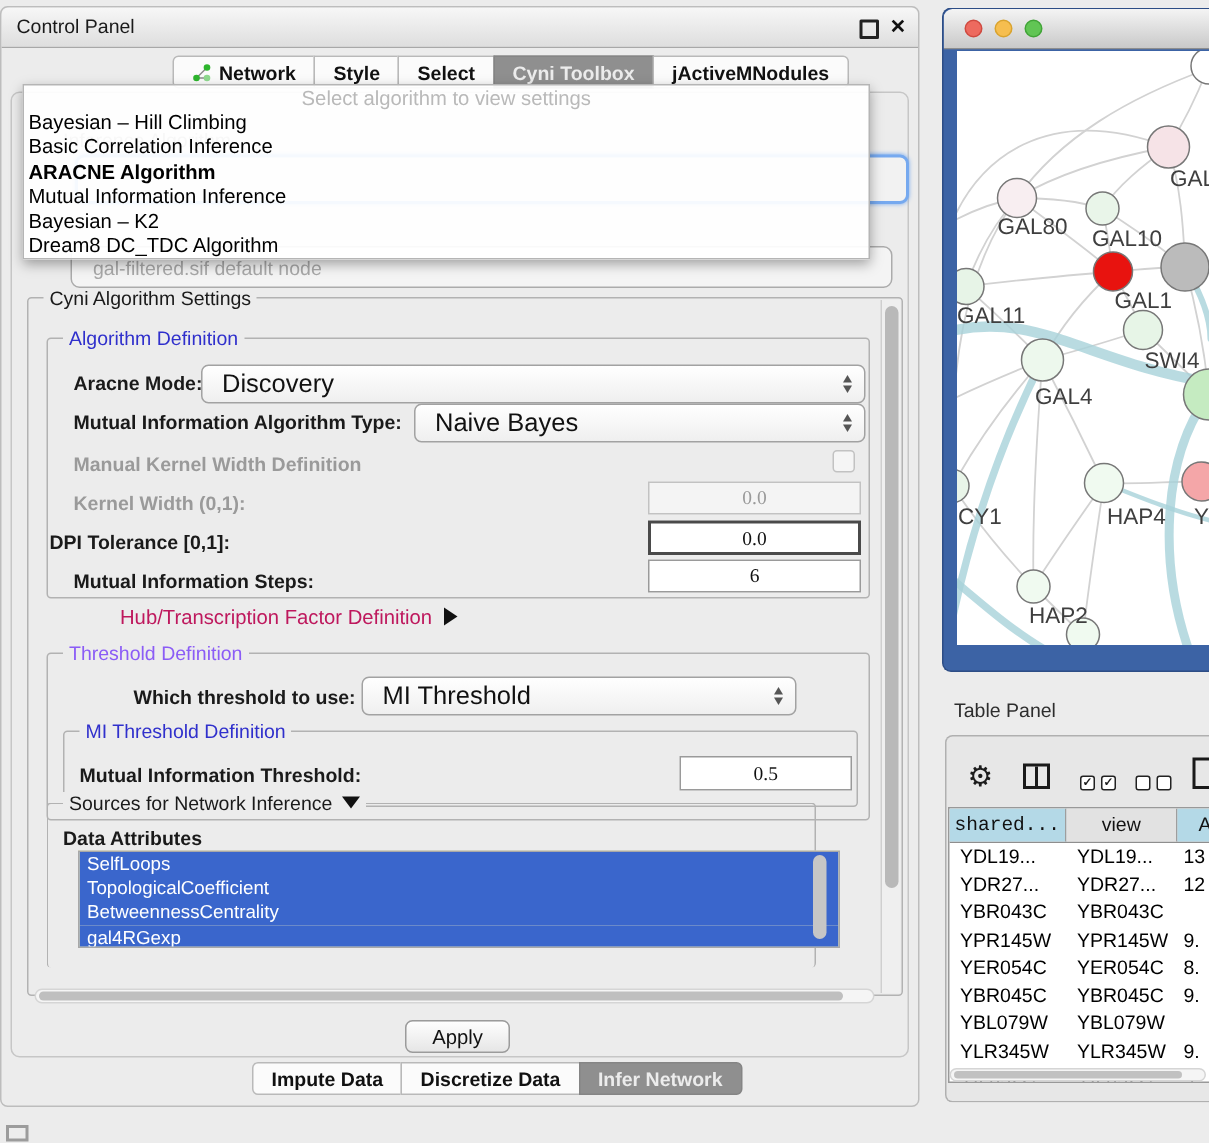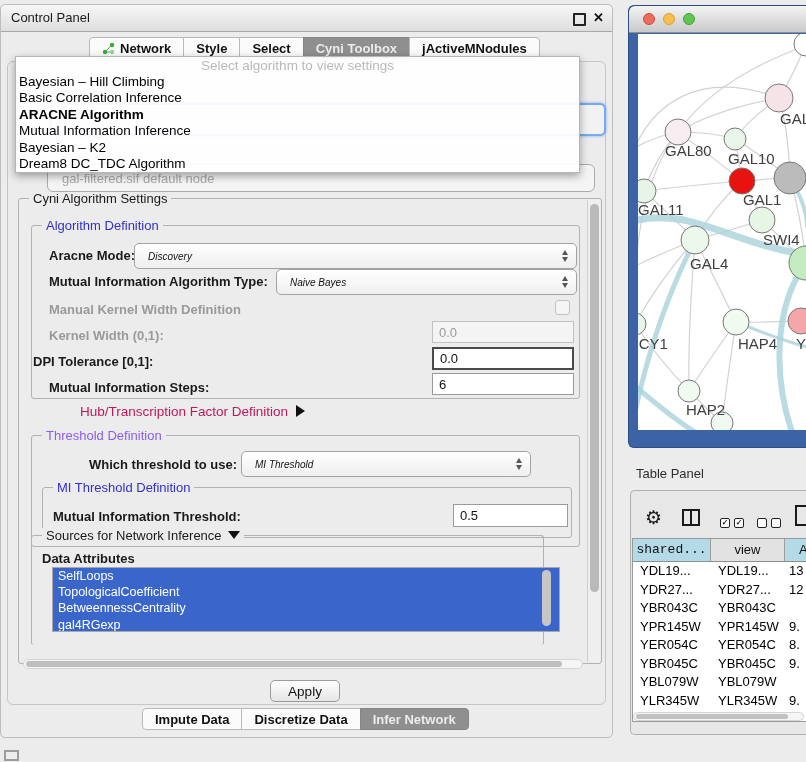--- a/index.html
+++ b/index.html
@@ -7,47 +7,47 @@
   .abs{position:absolute;}
   
   .cp-window{position:absolute;left:0;top:4px;width:613px;height:734px;background:#ececec;
     border:1px solid #bdbdbd;border-radius:5px;box-sizing:border-box;}
   .cp-titlebar{position:absolute;left:0;top:0;right:0;height:26px;
     background:linear-gradient(#f7f7f7,#dedede);border-bottom:1px solid #a8a8a8;border-radius:5px 5px 0 0;}
   .cp-title{position:absolute;left:10px;top:0;line-height:26px;font-size:13px;color:#1a1a1a;}
   .float-ico{position:absolute;right:26px;top:8px;width:9px;height:9px;border:2px solid #222;border-radius:1px;}
   .close-ico{position:absolute;right:8px;top:4px;font-size:13px;font-weight:bold;color:#111;line-height:18px;}
   
-  .tabbar{position:absolute;display:flex;height:22px;}
+  .tabbar{position:absolute;display:flex;height:22px;margin-left:26px;}
   .tab{display:flex;align-items:center;gap:5px;padding:0 12px;background:#fbfbfb;border:1px solid #b9b9b9;
     margin-left:-1px;font-size:13px;font-weight:bold;color:#111;white-space:nowrap;}
   .tab:first-child{border-radius:4px 0 0 4px;margin-left:0;}
   .tab:last-child{border-radius:0 4px 4px 0;}
   .tab.active{background:#8f8f8f;border-color:#858585;color:#ececec;}
   .net-ico{width:13px;height:13px;display:inline-block;}
   
   .cp-content{position:absolute;left:6px;top:56px;width:599px;height:644px;border:1px solid #c6c6c6;
     border-radius:6px;box-sizing:border-box;}
   
   .groupbox{position:absolute;border:1px solid #b2b2b2;border-radius:3px;box-sizing:border-box;}
   .grouplabel{position:absolute;top:-8px;left:10px;background:#ececec;padding:0 4px;font-size:13px;white-space:nowrap;}
   .gl-black{color:#1a1a1a;}
   .gl-blue{color:#3030cc;}
   .gl-green{color:#8b5cf6;}
   .flabel{position:absolute;font-size:13px;font-weight:bold;color:#1a1a1a;white-space:nowrap;}
   .flabel.disabled{color:#9a9a9a;}
   
   .combo{position:absolute;border:1px solid #a2a2a2;border-radius:5px;background:linear-gradient(#ffffff,#efefef);
-    box-sizing:border-box;display:flex;align-items:center;font-size:10px;color:#111;padding-left:13px;font-style:italic;}
+    box-sizing:border-box;display:flex;align-items:center;font-size:17px;color:#111;padding-left:13px;}
   .spin{position:absolute;right:8px;top:50%;transform:translateY(-50%);display:flex;flex-direction:column;gap:2px;}
   .tri-up{width:0;height:0;border-left:3.5px solid transparent;border-right:3.5px solid transparent;border-bottom:5px solid #555;}
   .tri-dn{width:0;height:0;border-left:3.5px solid transparent;border-right:3.5px solid transparent;border-top:5px solid #555;}
   
   .tfield{position:absolute;box-sizing:border-box;background:#fff;border:1px solid #9a9a9a;
-    font-family:Liberation Sans, sans-serif;font-size:13px;color:#111;text-align:left;padding:0 6px;}
+    font-family:Liberation Serif, serif;font-size:13px;color:#111;text-align:center;padding:0 6px;}
   .tfield.disabled{background:#f4f4f4;color:#9a9a9a;border-color:#c2c2c2;}
   .tfield.focus{border:2px solid #4a4a4a;}
   .checkbox{position:absolute;width:15px;height:15px;border:1px solid #c2c2c2;border-radius:3px;background:#f5f5f5;box-sizing:border-box;}
   .arrow-right{display:inline-block;width:0;height:0;border-top:6px solid transparent;border-bottom:6px solid transparent;
     border-left:9px solid #111;margin-left:8px;vertical-align:-1px;}
   .arrow-down{display:inline-block;width:0;height:0;border-left:6px solid transparent;border-right:6px solid transparent;
     border-top:8px solid #111;margin-left:6px;vertical-align:1px;}
   
   .attrlist{position:absolute;background:#fef9c3;border:1px solid #a8a8a8;box-sizing:border-box;overflow:hidden;}
   .attr-item{height:16.2px;line-height:16.2px;font-size:12.5px;color:#fff;background:#3a66cc;padding-left:5px;}

